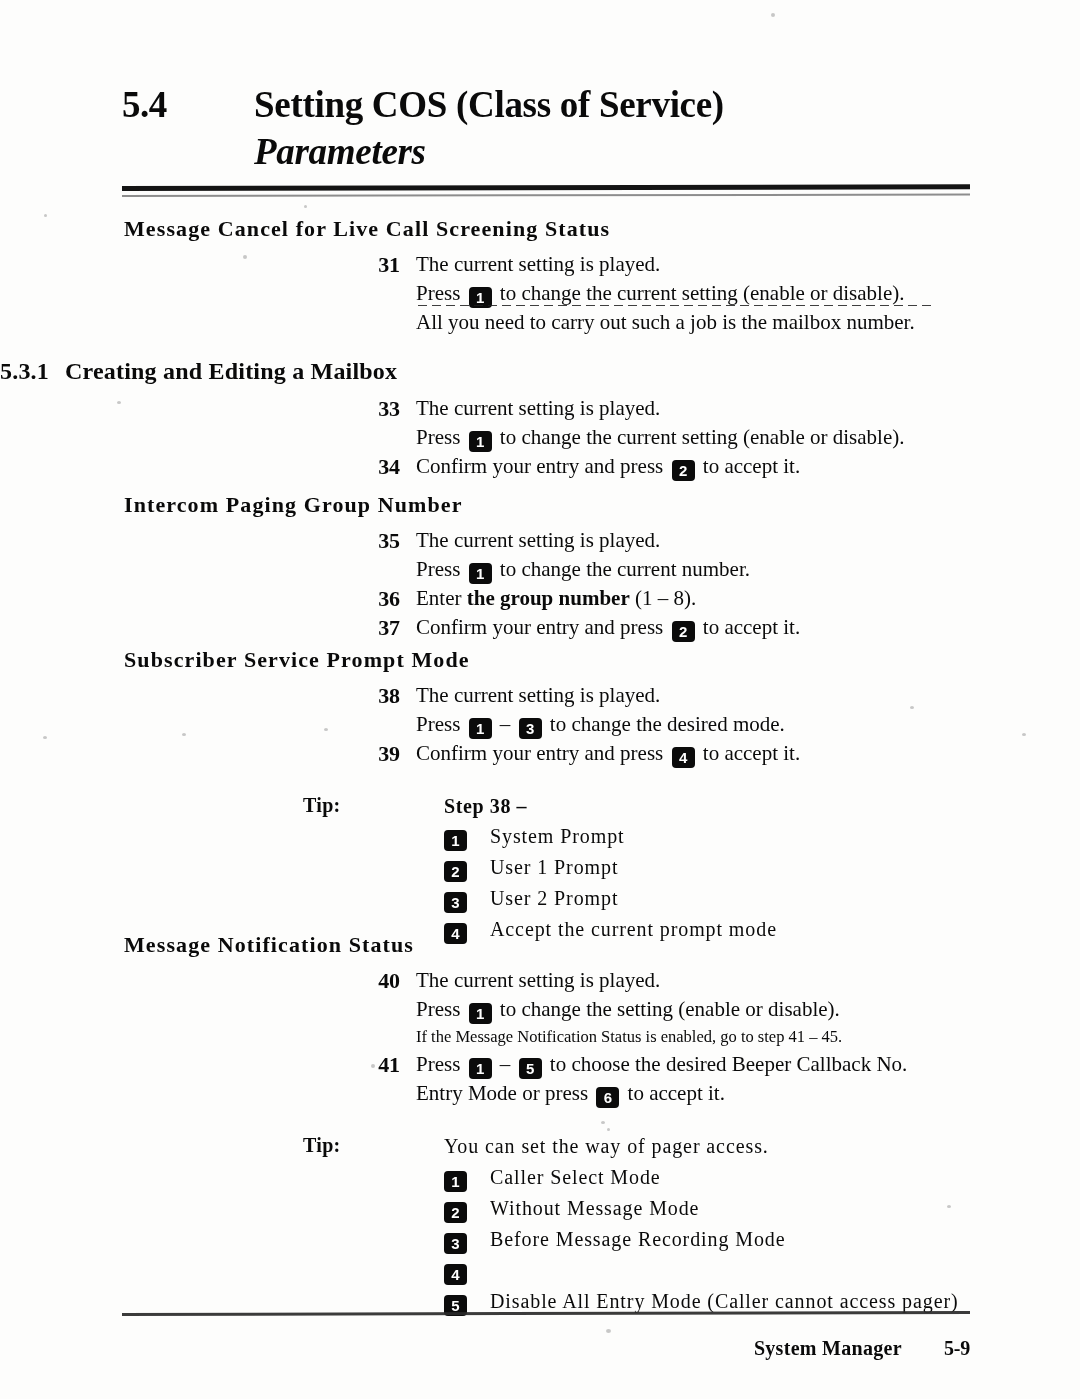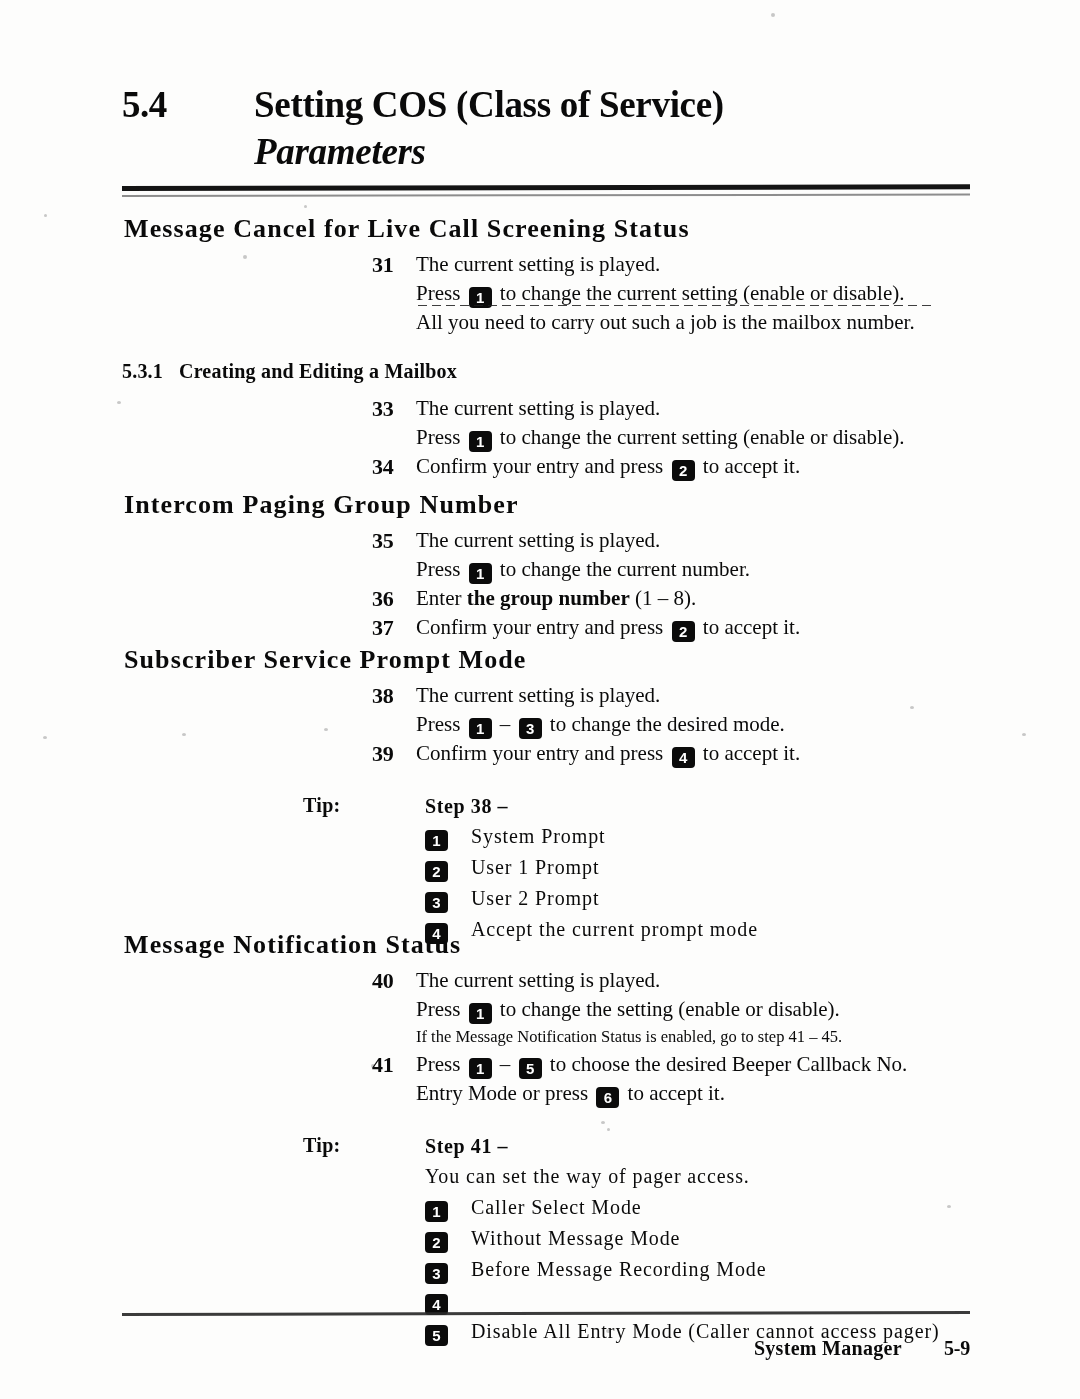--- a/index.html
+++ b/index.html
@@ -92,29 +92,28 @@
   
   .content {
     position: absolute;
     left: 0;
     top: 214px;
     width: 1080px;
   }
   .sec-head {
     margin-left: 124px;
     font-weight: bold;
-    font-size: 26px;
+    font-size: 22px;
     line-height: 30px;
     letter-spacing: 1.1px;
     white-space: nowrap;
   }
   .sub-head {
-    margin-left: 122px;
-    font-weight: bold;
-    font-size: 20px;
+    font-weight: bold;
+    font-size: 24px;
     line-height: 33px;
     letter-spacing: 0.2px;
     white-space: nowrap;
   }
   .sub-head .snum { margin-right: 16px; }
 
   
   .steps { margin-top: 6px; }
   .step {
     display: flex;
@@ -122,21 +121,21 @@
     margin-left: 372px;
     font-size: 21px;
     line-height: 29px;
   }
   .step-num {
     font-weight: bold;
     font-size: 22px;
     line-height: 29px;
     width: 44px;
     flex: none;
-    text-align: left;
+    text-align: center;
     padding-right: 10px;
     box-sizing: border-box;
     letter-spacing: -0.3px;
   }
   .step-body { flex: 1 1 auto; }
   .step-line {
     font-size: 21px;
     line-height: 29px;
     white-space: nowrap;
   }
@@ -189,20 +188,21 @@
   .key.lst {
     margin: 0;
     vertical-align: -4px;
   }
 
   
   .tip {
     display: flex;
     align-items: flex-start;
     margin-left: 303px;
+    gap: 19px;
   }
   .tip-label {
     font-weight: bold;
     font-size: 20px;
     line-height: 29px;
     width: 122px;
     flex: none;
     letter-spacing: 0.3px;
   }
   .tip-body { flex: 1 1 auto; }
@@ -407,21 +407,20 @@
             <div class="step-num">41</div>
             <div class="step-body">
               <div class="step-line">Press <span class="key">1</span> – <span class="key">5</span> to choose the desired Beeper Callback No.</div>
               <div class="step-line">Entry Mode or press <span class="key">6</span> to accept it.</div>
             </div>
           </div>
         </div>
         <div class="tip" style="margin-top: 23px;">
           <div class="tip-label">Tip:</div>
           <div class="tip-body">
-            <div class="tip-step">Step 41 –</div>
             <div class="tip-note">You  can  set  the  way  of  pager  access.</div>
             <div class="tip-item">
               <span class="kc"><span class="key lst">1</span></span>
               <span class="lbl">Caller  Select  Mode</span>
             </div>
             <div class="tip-item">
               <span class="kc"><span class="key lst">2</span></span>
               <span class="lbl">Without  Message  Mode</span>
             </div>
             <div class="tip-item">

